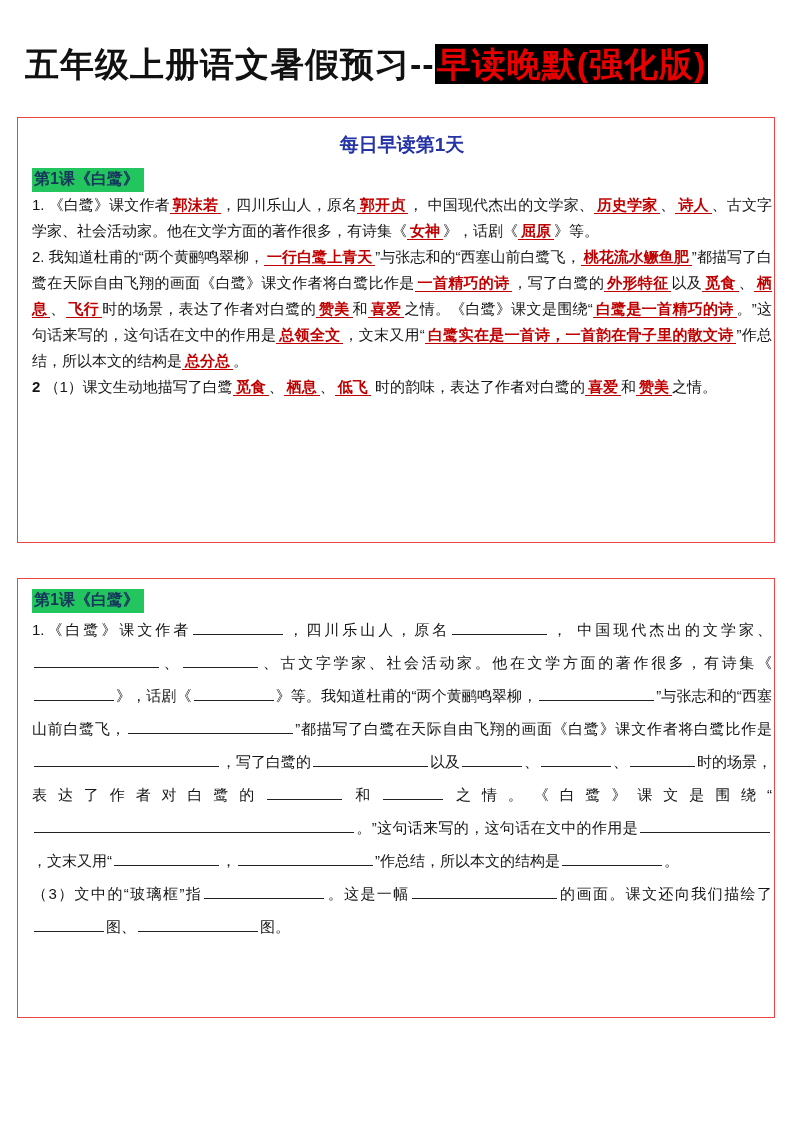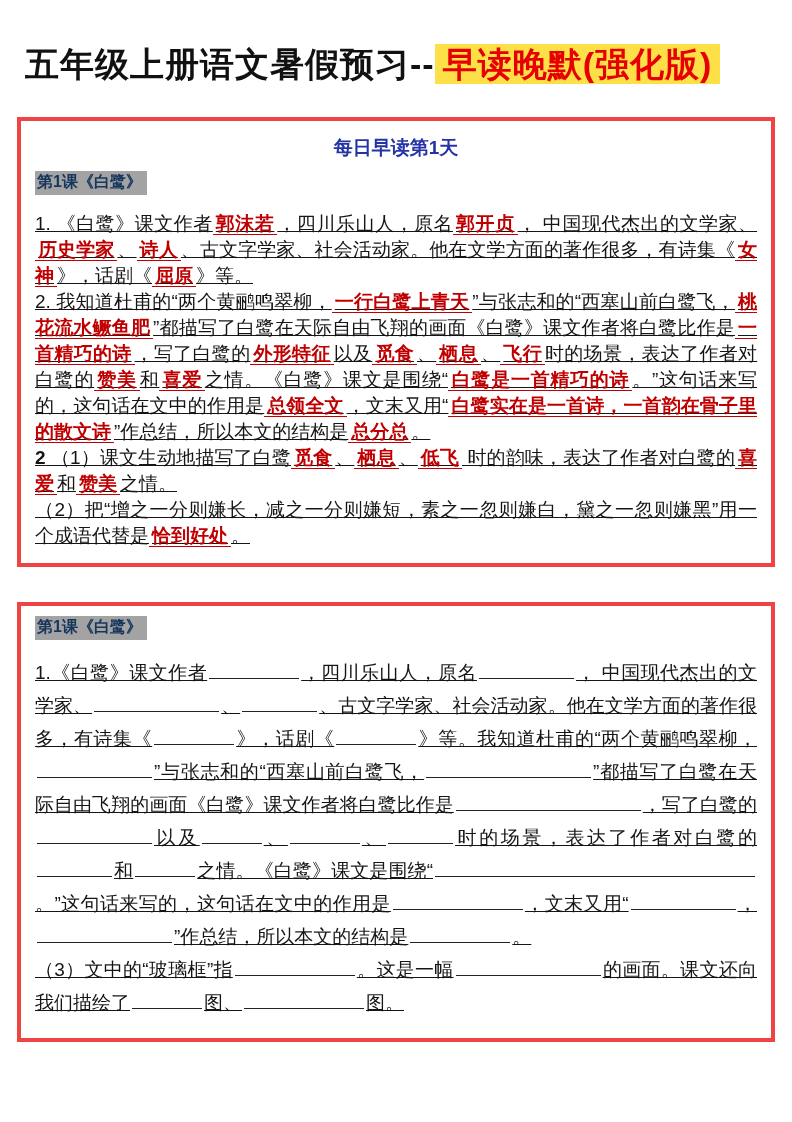--- a/index.html
+++ b/index.html
@@ -12,56 +12,55 @@
 
   .page-title {
     margin: 42px 24px 0 25px;
     font-size: 34px;
     font-weight: bold;
     color: #111111;
     letter-spacing: 1px;
     white-space: nowrap;
   }
   .page-title .hl {
-    background: #fde047;
+    background: #000000;
     color: #e60000;
-    padding: 1px 8px;
+    padding: 1px 2px;
   }
 
   .card {
     margin: 0 17px;
-    border: 4px solid #ef4444;
-    padding: 10px 14px 14px 14px;
+    border: 1px solid #ef4444;
+    padding: 10px 2px 14px 14px;
     background: #ffffff;
   }
   .card.morning { margin-top: 29px; min-height: 426px; }
   .card.evening { margin-top: 35px; min-height: 440px; }
 
   .box-header {
     text-align: center;
     color: #2433a6;
     font-weight: bold;
     font-size: 19px;
     margin: 4px 0 10px 0;
   }
   .lesson-tag {
     display: inline-block;
-    background: #a3a3a3;
+    background: #22c55e;
     color: #17365d;
     font-weight: bold;
     font-size: 16px;
     padding: 1px 5px 2px 2px;
-    margin-bottom: 16px;
+    margin-bottom: 0;
   }
   .content p {
-    font-size: 19px;
+    font-size: 15px;
     line-height: 26px;
     color: #151515;
     text-align: justify;
-    text-decoration: underline;
   }
   .card.evening .content p { line-height: 33px; }
 
   .ans {
     color: #c00000;
     font-weight: 600;
     border-bottom: 1.5px solid #c00000;
     padding: 0 3px;
   }
   .blank {
@@ -80,21 +79,20 @@
 
 <section class="card morning">
   <div class="box-header">每日早读第1天</div>
   <div>
     <span class="lesson-tag">第1课《白鹭》</span>
   </div>
   <div class="content">
       <p><span>1. 《白鹭》课文作者</span><span class="ans">郭沫若</span><span>，四川乐山人，原名</span><span class="ans">郭开贞</span><span>， 中国现代杰出的文学家、</span><span class="ans">历史学家</span><span>、</span><span class="ans">诗人</span><span>、古文字学家、社会活动家。他在文学方面的著作很多，有诗集《</span><span class="ans">女神</span><span>》，话剧《</span><span class="ans">屈原</span><span>》等。</span></p>
       <p><span>2. 我知道杜甫的“两个黄鹂鸣翠柳，</span><span class="ans">一行白鹭上青天</span><span>”与张志和的“西塞山前白鹭飞，</span><span class="ans">桃花流水鳜鱼肥</span><span>”都描写了白鹭在天际自由飞翔的画面《白鹭》课文作者将白鹭比作是</span><span class="ans">一首精巧的诗</span><span>，写了白鹭的</span><span class="ans">外形特征</span><span>以及</span><span class="ans">觅食</span><span>、</span><span class="ans">栖息</span><span>、</span><span class="ans">飞行</span><span>时的场景，表达了作者对白鹭的</span><span class="ans">赞美</span><span>和</span><span class="ans">喜爱</span><span>之情。《白鹭》课文是围绕“</span><span class="ans">白鹭是一首精巧的诗</span><span>。”这句话来写的，这句话在文中的作用是</span><span class="ans">总领全文</span><span>，文末又用“</span><span class="ans">白鹭实在是一首诗，一首韵在骨子里的散文诗</span><span>”作总结，所以本文的结构是</span><span class="ans">总分总</span><span>。</span></p>
       <p><span class="strong-num">2</span><span> （1）课文生动地描写了白鹭</span><span class="ans">觅食</span><span>、</span><span class="ans">栖息</span><span>、</span><span class="ans">低飞</span><span> 时的韵味，表达了作者对白鹭的</span><span class="ans">喜爱</span><span>和</span><span class="ans">赞美</span><span>之情。</span></p>
-      <p><span>（2）把“增之一分则嫌长，减之一分则嫌短，素之一忽则嫌白，黛之一忽则嫌黑”用一个成语代替是</span><span class="ans">恰到好处</span><span>。</span></p>
     </div>
 </section>
 
 <section class="card evening">
   <div>
     <span class="lesson-tag">第1课《白鹭》</span>
   </div>
   <div class="content">
       <p><span>1.《白鹭》课文作者</span><span class="blank" style="width: 90px;"></span><span>，四川乐山人，原名</span><span class="blank" style="width: 95px;"></span><span>， 中国现代杰出的文学家、</span><span class="blank" style="width: 125px;"></span><span>、</span><span class="blank" style="width: 75px;"></span><span>、古文字学家、社会活动家。他在文学方面的著作很多，有诗集《</span><span class="blank" style="width: 80px;"></span><span>》，话剧《</span><span class="blank" style="width: 80px;"></span><span>》等。我知道杜甫的“两个黄鹂鸣翠柳，</span><span class="blank" style="width: 115px;"></span><span>”与张志和的“西塞山前白鹭飞，</span><span class="blank" style="width: 165px;"></span><span>”都描写了白鹭在天际自由飞翔的画面《白鹭》课文作者将白鹭比作是</span><span class="blank" style="width: 185px;"></span><span>，写了白鹭的</span><span class="blank" style="width: 115px;"></span><span>以及</span><span class="blank" style="width: 60px;"></span><span>、</span><span class="blank" style="width: 70px;"></span><span>、</span><span class="blank" style="width: 65px;"></span><span>时的场景，表达了作者对白鹭的</span><span class="blank" style="width: 75px;"></span><span>和</span><span class="blank" style="width: 60px;"></span><span>之情。《白鹭》课文是围绕“</span><span class="blank" style="width: 320px;"></span><span>。”这句话来写的，这句话在文中的作用是</span><span class="blank" style="width: 130px;"></span><span>，文末又用“</span><span class="blank" style="width: 105px;"></span><span>，</span><span class="blank" style="width: 135px;"></span><span>”作总结，所以本文的结构是</span><span class="blank" style="width: 100px;"></span><span>。</span></p>
       <p><span>（3）文中的“玻璃框”指</span><span class="blank" style="width: 120px;"></span><span>。这是一幅</span><span class="blank" style="width: 145px;"></span><span>的画面。课文还向我们描绘了</span><span class="blank" style="width: 70px;"></span><span>图、</span><span class="blank" style="width: 120px;"></span><span>图。</span></p>

